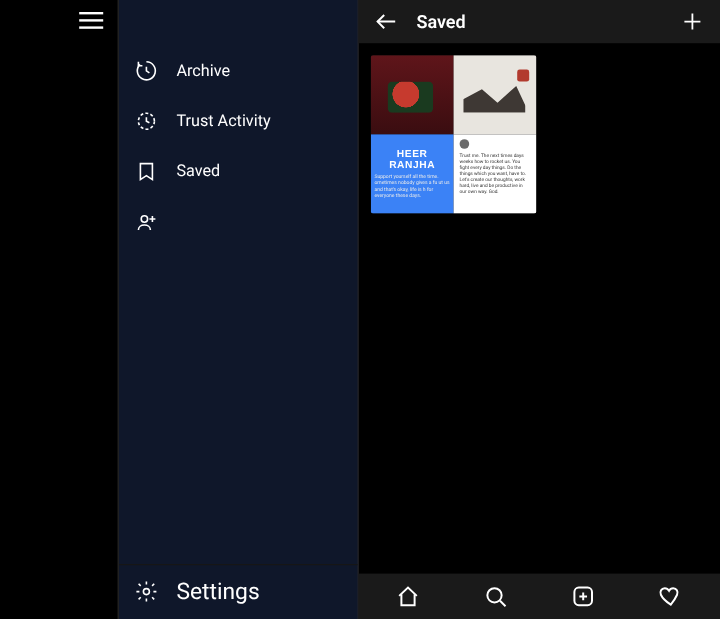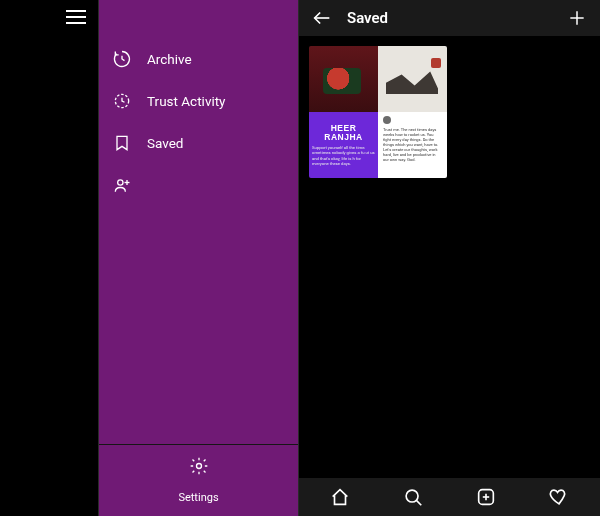--- a/index.html
+++ b/index.html
@@ -36,21 +36,21 @@
     background: #fff;
   }
   .hamburger span:nth-child(1){ top:0; }
   .hamburger span:nth-child(2){ top:6px; }
   .hamburger span:nth-child(3){ top:12px; }
 
   
   .sidebar {
     width: 200px;
     height: 100%;
-    background: #701a75;
+    background: #0f172a;
     border-right: 1px solid #2a2a2a;
     display: flex;
     flex-direction: column;
   }
   .sidebar-spacer-top { height: 38px; }
   .menu { flex: 1; }
   .menu-item {
     display: flex;
     align-items: center;
     gap: 14px;
@@ -67,24 +67,23 @@
     justify-content: center;
     flex-shrink: 0;
   }
   .menu-item svg { stroke: #fff; fill: none; }
 
   .settings-row {
     display: flex;
     align-items: center;
     gap: 14px;
     padding: 10px 12px 12px 12px;
-    font-size: 11px;
+    font-size: 19px;
     border-top: 1px solid #161616;
     cursor: pointer;
-    flex-direction: column;
   }
   .settings-row .icon {
     width: 22px; height: 22px;
     display:flex; align-items:center; justify-content:center;
   }
 
   
   .main {
     width: 301px;
     height: 100%;
@@ -150,21 +149,21 @@
     position:absolute; left:8px; top:20px; width:52px; height:28px;
     background: #3e3834;
     clip-path: polygon(0 60%, 30% 30%, 55% 70%, 85% 20%, 100% 80%, 100% 100%, 0 100%);
   }
   .tile2::after{
     content:"";
     position:absolute; right:6px; top:12px; width:10px; height:10px;
     background:#b23a2e; border-radius:2px;
   }
   .tile3 {
-    background:#6d28d9;
+    background:#3b82f6;
     display:flex; flex-direction:column; justify-content:center;
     padding:2px 3px;
   }
   .tile3 .heading{
     color:#fff; font-weight:800; font-size:8.5px; line-height:1; letter-spacing:.5px;
     text-align:center; font-family: Impact, 'Arial Black', sans-serif;
   }
   .tile3 .sub{
     margin-top:4px;
     color:#eaeaea; font-size:4.2px; line-height:1.25; text-align:left;

